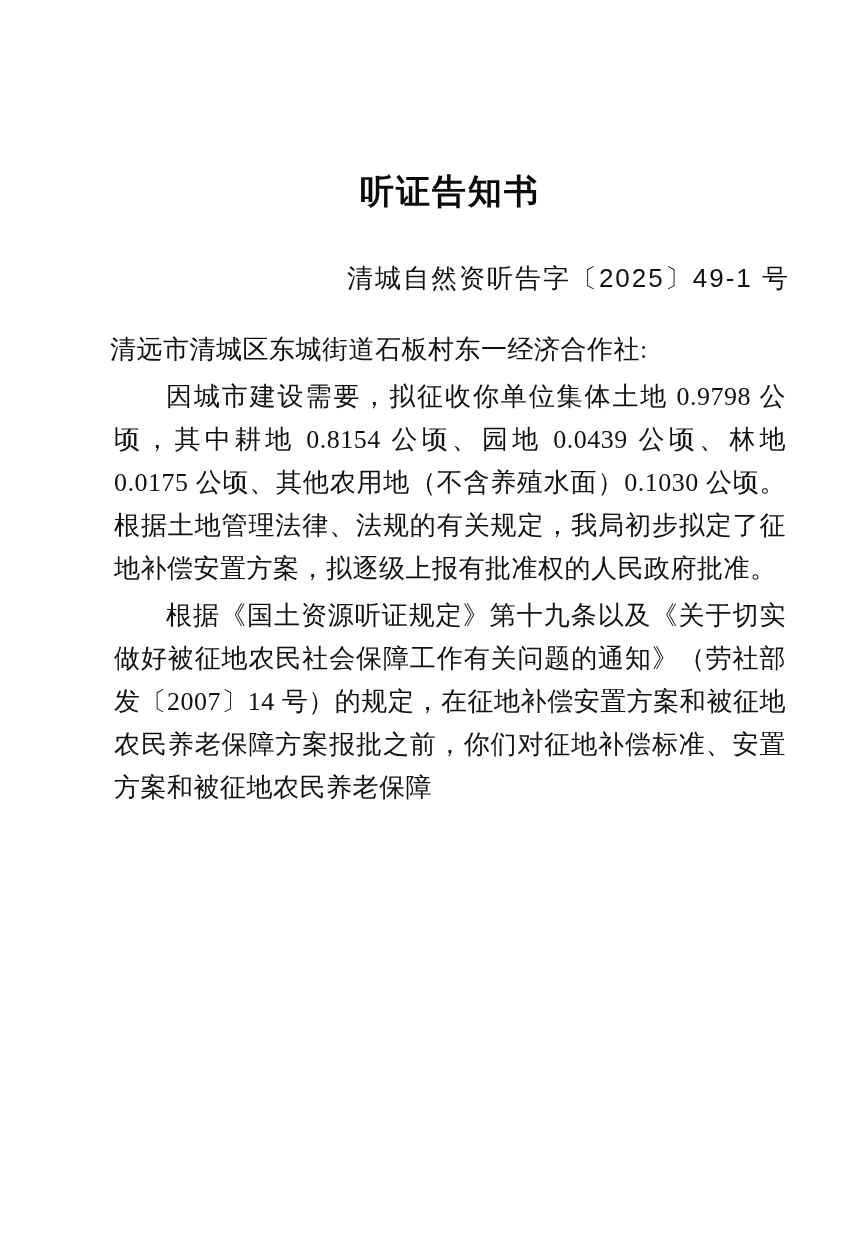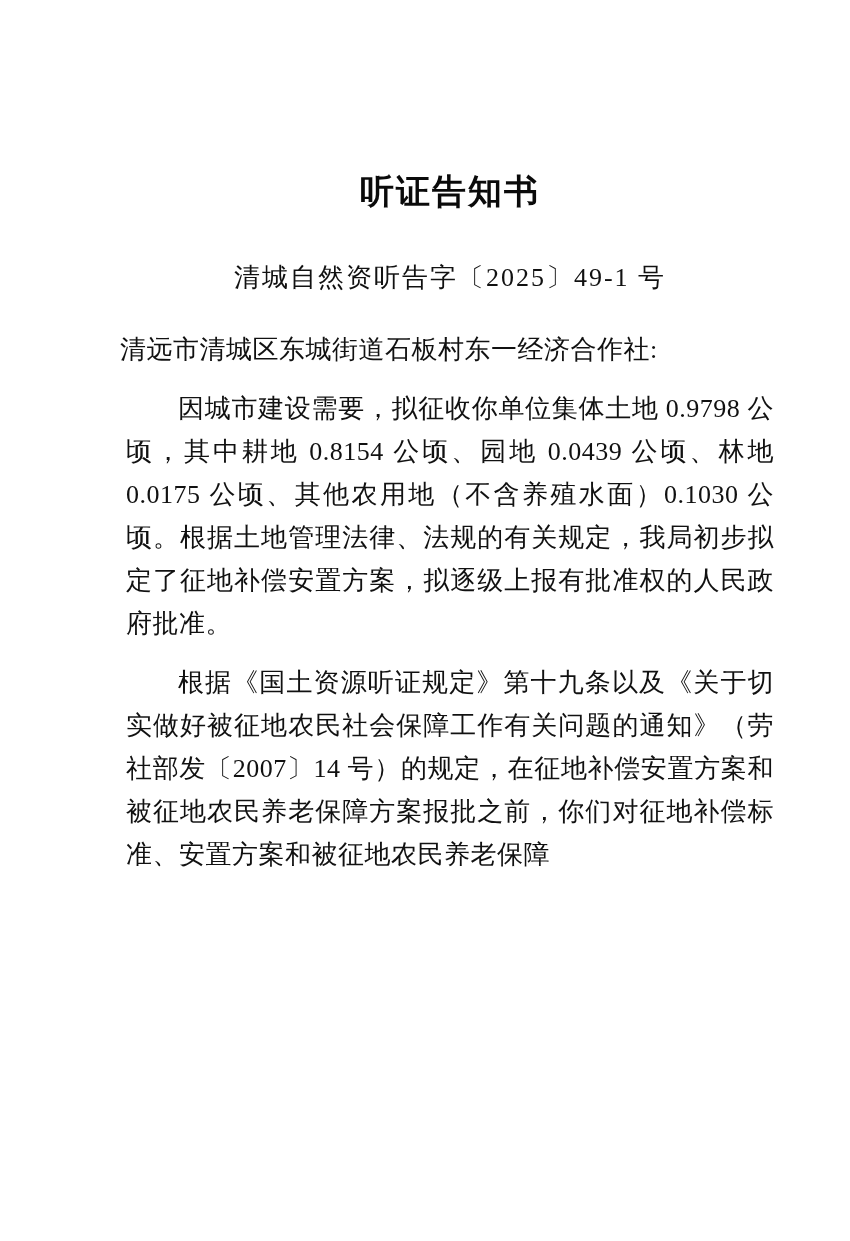--- a/index.html
+++ b/index.html
@@ -22,40 +22,40 @@
     margin: 0 0 52px 0;
     text-align: center;
     font-family: "Liberation Sans", "DejaVu Sans", sans-serif;
     font-weight: 700;
     font-size: 34px;
     line-height: 38px;
     letter-spacing: 2px;
     color: #0a0a0a;
   }
   .doc-number {
-    text-align: center;
-    font-family: Liberation Serif, serif;
+    text-align: right;
+    font-family: Liberation Sans, sans-serif;
     font-size: 26px;
     line-height: 32px;
     letter-spacing: 2px;
     margin: 12px 0 34px 0;
     white-space: nowrap;
   }
   .doc-body {
     font-family: "Liberation Serif", "DejaVu Serif", serif;
     font-size: 26px;
     line-height: 43px;
     text-align: justify;
     letter-spacing: 0.5px;
   }
   .addressee {
-    margin: 10px;
+    margin: 0;
   }
   .para {
-    margin: 16px;
+    margin: 4px;
     text-indent: 2em;
   }
 </style>
 </head>
 <body>
 
 <div class="page">
   <h1 class="doc-title">听证告知书</h1>
 
   <div class="doc-number">清城自然资听告字〔2025〕49-1 号</div>

